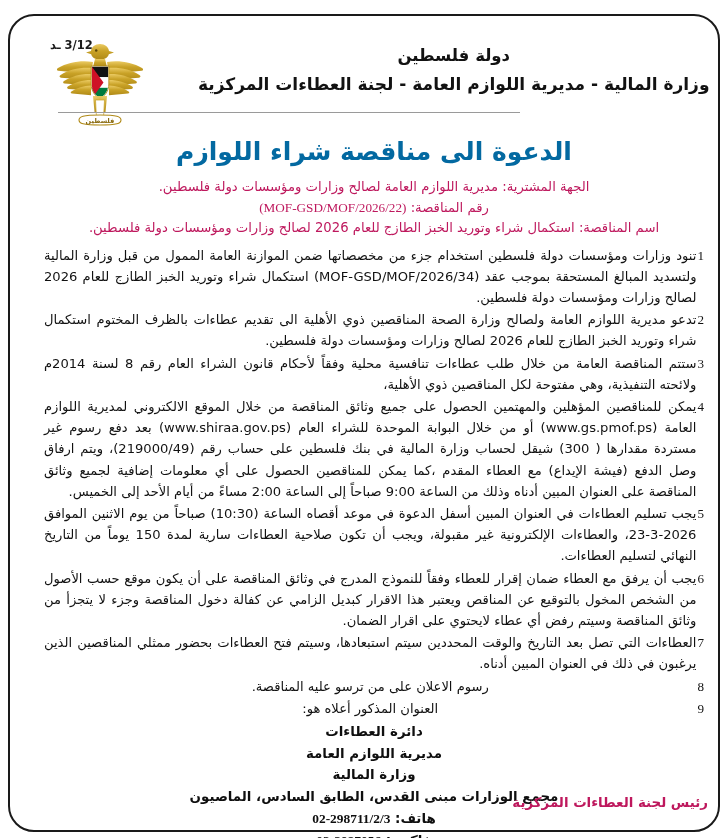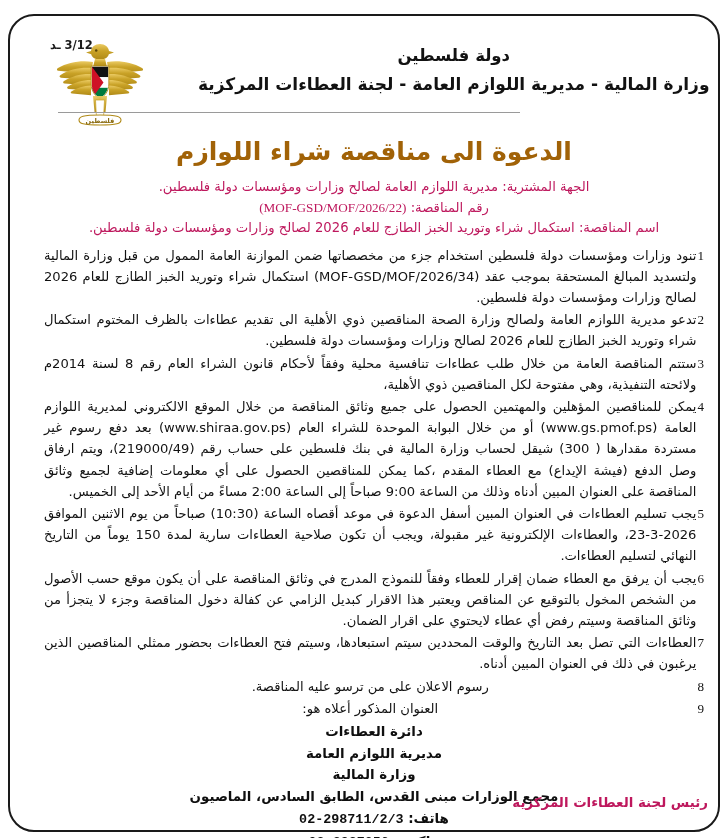--- a/index.html
+++ b/index.html
@@ -104,21 +104,21 @@
     top: 80px;
     height: 1px;
     background: #9a9a9a;
   }
 
   
   .doc-title {
     text-align: center;
     font-size: 25px;
     font-weight: 700;
-    color: #a16207;
+    color: #0369a1;
     letter-spacing: 0px;
     margin: 4px 0 10px 0;
     line-height: 1.25;
   }
 
   
   .meta {
     margin: 0 6px 6px 6px;
   }
   .meta-line {
@@ -157,21 +157,21 @@
   .clause-body {
     flex: 1 1 auto;
     text-align: justify;
     text-align-last: right;
     direction: rtl;
   }
   .clause-body.last-center { text-align-last: center; }
   .code {
     direction: ltr;
     unicode-bidi: embed;
-    font-family: Liberation Mono, monospace;
+    font-family: Liberation Serif, serif;
     text-align: center;
   }
 
   
   .address-block {
     margin-top: 2px;
     text-align: center;
     direction: rtl;
   }
   .address-line {

